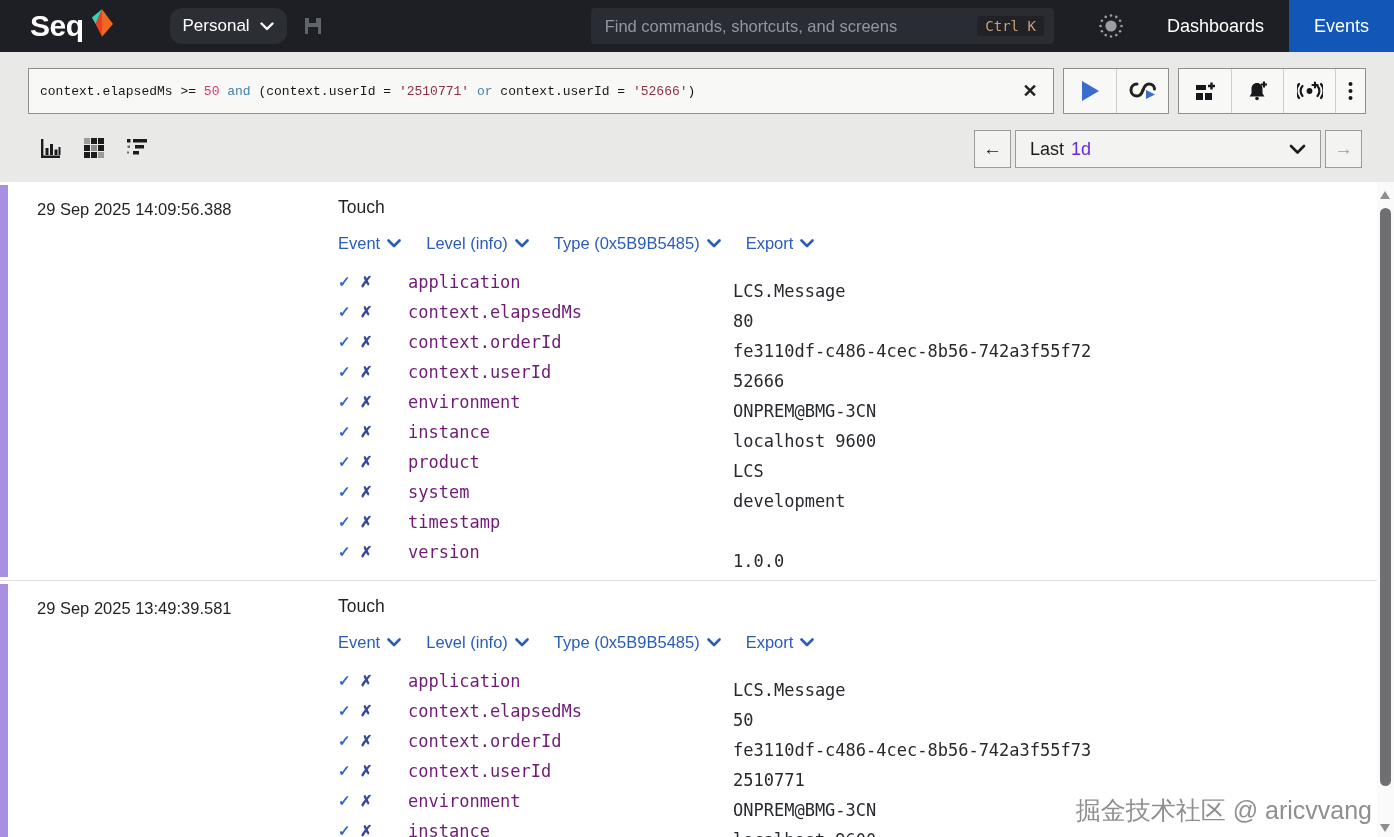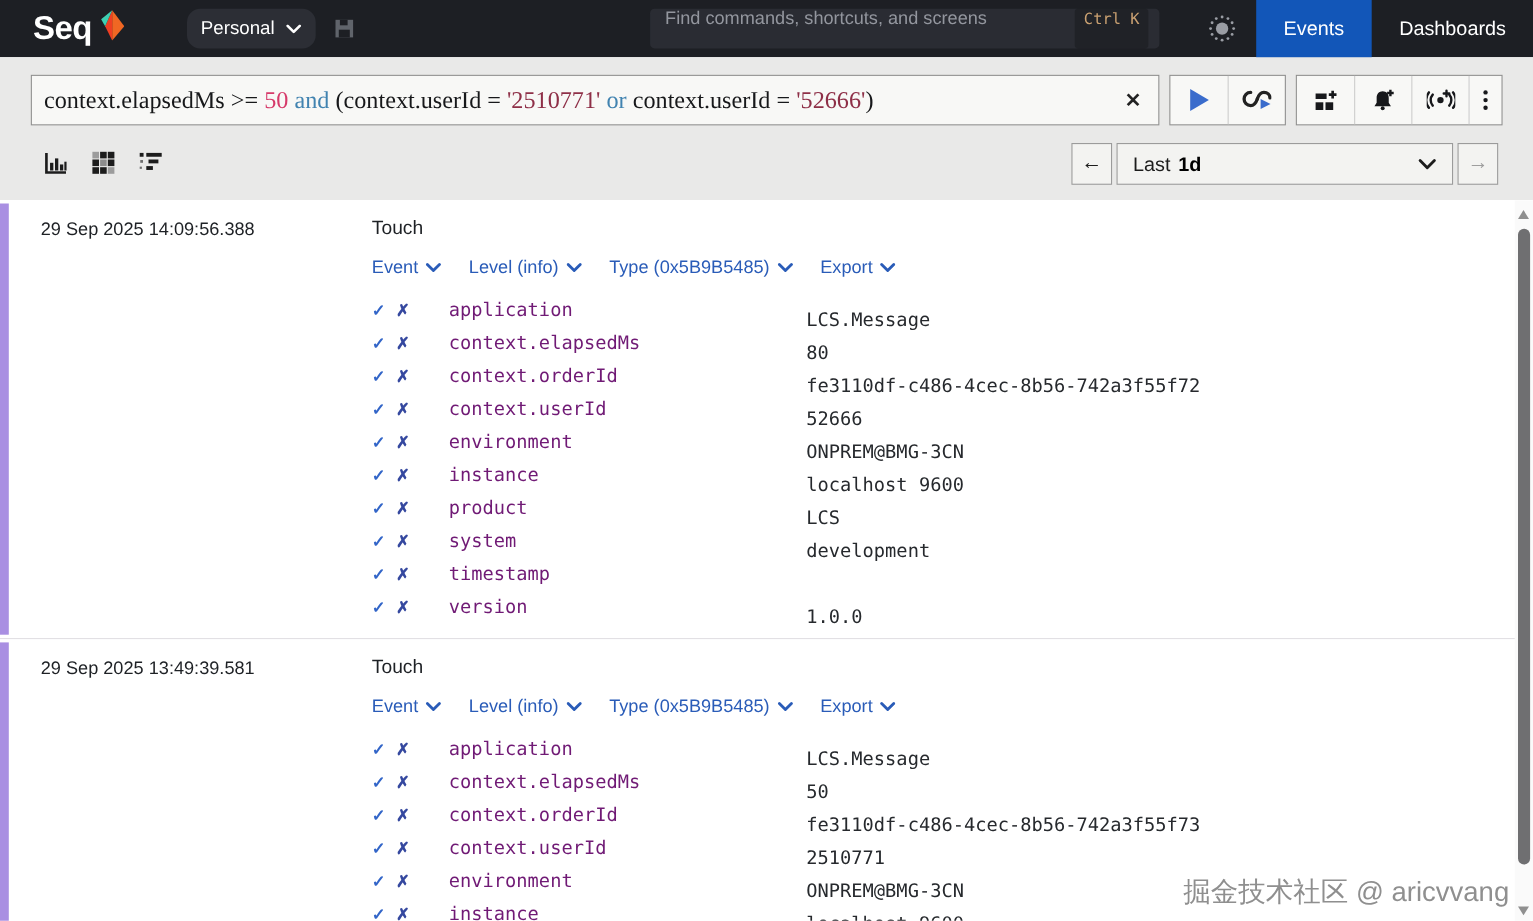--- a/index.html
+++ b/index.html
@@ -9,36 +9,36 @@
   
   .topbar { height:52px; background:#1d1f24; display:flex; align-items:center; }
   .logo { display:flex; align-items:center; margin-left:30px; cursor:pointer; }
   .logo-text { color:#fff; font-size:30px; font-weight:800; letter-spacing:-0.5px; }
   .logo-mark { margin-left:7px; margin-top:-6px; }
   .workspace { margin-left:57px; height:36px; display:flex; align-items:center; gap:10px;
                background:#2c2e35; border:none; border-radius:12px; padding:0 13px;
                color:#fff; font-size:17px; font-family:inherit; cursor:pointer; }
   .save-btn { margin-left:16px; background:none; border:none; cursor:pointer; display:flex; }
   .search { margin-left:268px; width:480px; height:36px; background:#2a2c33; border-radius:4px;
-            display:flex; padding:0 10px 0 14px; cursor:text; }
+            display:flex; align-items:center; padding:0 10px 0 14px; cursor:text; }
   .search-ph { color:#93969e; font-size:16.5px; flex:1; }
   .kbd { font-family:"DejaVu Sans Mono", monospace; font-size:14px; color:#c9a071;
          background:rgba(0,0,0,0.22); border-radius:3px; padding:2px 8px; }
   .theme-btn { margin-left:44px; background:none; border:none; cursor:pointer; display:flex; }
   .tabs { display:flex; height:52px; margin-left:18px; }
   .tab { display:flex; align-items:center; padding:0 25px; color:#fff; font-size:18px;
          text-decoration:none; cursor:pointer; }
   .tab.active { background:#1256b8; }
 
   
   .controls { background:#e9e9e8; padding:16px 28px 14px; }
   .query-row { display:flex; gap:9px; }
   .query-input { flex:1; height:46px; background:#f8f8f6; border:1px solid #8f8f8f;
                  display:flex; align-items:center; padding-left:11px; cursor:text; }
-  .query-code { flex:1; font-family:Liberation Serif, serif; font-size:22px; color:#17181a; white-space:pre; }
+  .query-code { flex:1; font-family:Liberation Mono, monospace; font-size:13px; color:#17181a; white-space:pre; }
   .tk-number { color:#d63a6a; }
   .tk-keyword { color:#4183b0; }
   .tk-string { color:#8e2f47; }
   .clear-btn { width:46px; height:100%; border:none; background:none; font-size:18px;
                font-weight:bold; color:#222; cursor:pointer; }
   .btn-group { display:flex; height:46px; border:1px solid #8f8f8f; background:#f8f8f6; }
   .btn-group button { width:52px; border:none; border-left:1px solid #cecece; background:none;
                       display:flex; align-items:center; justify-content:center; cursor:pointer; }
   .btn-group button:first-child { border-left:none; }
   .btn-group button.narrow { width:30px; }
@@ -47,21 +47,21 @@
 
   .view-row { display:flex; align-items:center; margin-top:16px; }
   .view-icons { display:flex; gap:21px; margin-left:10px; }
   .view-icons button { background:none; border:none; cursor:pointer; display:flex; }
   .range-nav { margin-left:auto; display:flex; align-items:center; gap:4px; margin-right:4px; }
   .nav-btn { width:37px; height:38px; border:1px solid #9b9b9b; background:#f3f3f1;
              font-size:19px; color:#1c1c1c; cursor:pointer; }
   .nav-btn.disabled { color:#9e9e9e; cursor:default; }
   .range-select { width:306px; height:38px; border:1px solid #9b9b9b; background:#f3f3f1;
                   display:flex; align-items:center; padding:0 14px; font-size:18px; color:#1c1c1c; cursor:pointer; }
-  .range-val { color:#000000; font-weight:bold; margin-left:7px; }
+  .range-val { color:#6d28d9; font-weight:normal; margin-left:7px; }
   .range-select svg { margin-left:auto; }
 
   
   .events { position:relative; height:659px; background:#fff; overflow:hidden; }
   .event { position:relative; display:flex; padding:15px 20px 13px 8px; }
   .event + .event { border-top:1px solid #e2e0e4; }
   .accent { position:absolute; left:0; top:3px; bottom:3px; width:8px; background:#a98fe2; }
   .ts { width:330px; padding-left:29px; padding-top:3px; font-size:16.5px; color:#1e2125; }
   .detail { flex:1; }
   .msg { font-size:17.5px; color:#1e2125; }
@@ -135,22 +135,22 @@
         <circle cx="2.5" cy="13" r="1.3"></circle>
           <circle cx="3.9" cy="7.7" r="1.3"></circle>
           <circle cx="7.7" cy="3.9" r="1.3"></circle>
         <circle cx="13" cy="2.5" r="1.3"></circle>
           <circle cx="18.3" cy="3.9" r="1.3"></circle>
           <circle cx="22.1" cy="7.7" r="1.3"></circle>
       </svg>
     </button>
 
     <nav class="tabs">
+      <a class="tab">Dashboards</a>
       <a class="tab active">Events</a>
-      <a class="tab">Dashboards</a>
     </nav>
   </header>
 
   <section class="controls">
     <div class="query-row">
       <div class="query-input">
         <code class="query-code" id="query-code"><span class="tk-plain">context.elapsedMs &gt;= </span><span class="tk-number">50</span><span class="tk-plain"> </span><span class="tk-keyword">and</span><span class="tk-plain"> (context.userId = </span><span class="tk-string">'2510771'</span><span class="tk-plain"> </span><span class="tk-keyword">or</span><span class="tk-plain"> context.userId = </span><span class="tk-string">'52666'</span><span class="tk-plain">)</span></code>
         <button class="clear-btn">✕</button>
       </div>
 

